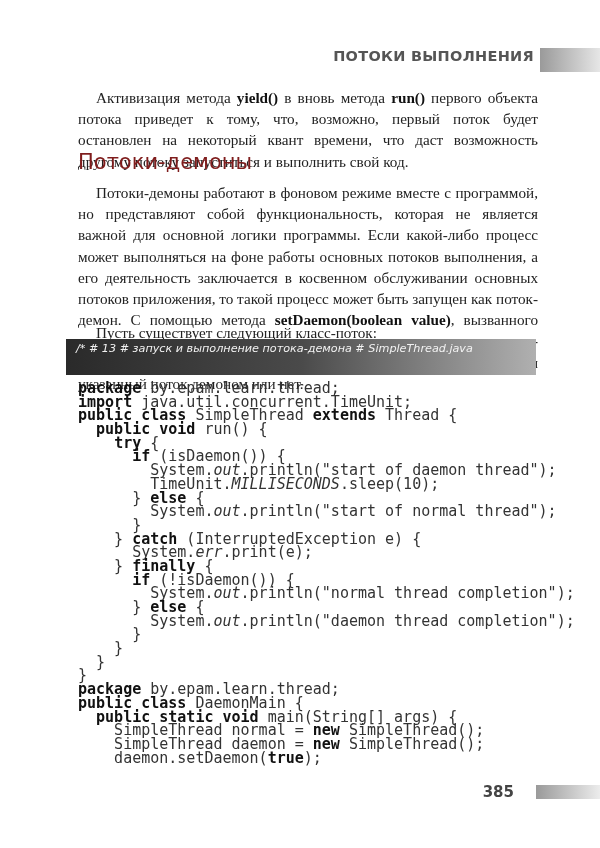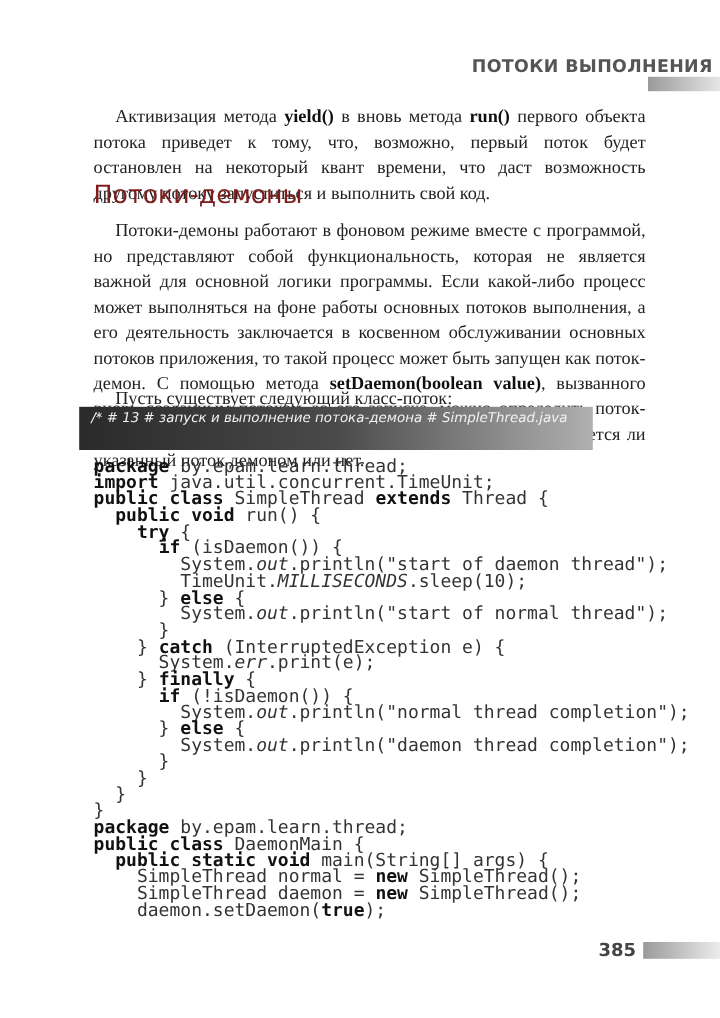--- a/index.html
+++ b/index.html
@@ -2,21 +2,21 @@
 <html><head>
 <meta charset="utf-8">
 <style>
   html, body { margin: 0; padding: 0; }
   body {
     width: 600px; height: 848px; background: #ffffff; position: relative;
     overflow: hidden; color: #1a1a1a;
   }
   .running-head {
     position: absolute; top: 48px; right: 0; height: 28px;
-    display: flex; align-items: flex-end; flex-direction: column;
+    display: flex; align-items: flex-start;
   }
   .running-head .title {
     font-family: "DejaVu Sans", sans-serif; font-weight: bold;
     font-size: 14.5px; color: #555; letter-spacing: 0.3px; margin-right: 6px;
   }
   .running-head .bar {
     width: 60px; height: 24px;
     background: linear-gradient(to right, #9a9a9a, #e6e6e6);
   }
   .body-text {
@@ -27,38 +27,38 @@
   .body-text p { margin: 0; text-indent: 18px; }
   .body-text b { font-weight: bold; color: #111; }
   #para1 { top: 87px; }
   .section-title {
     position: absolute; left: 78px; top: 150px;
     font-family: "DejaVu Sans", sans-serif; font-weight: normal; font-size: 21px; color: #7f1d1d;
   }
   #para2 { top: 182px; }
   #para3 { top: 322px; }
   .code-caption {
-    position: absolute; left: 66px; top: 339px; width: 428px; height: 36px;
+    position: absolute; left: 66px; top: 339px; width: 470px; height: 36px;
     background: linear-gradient(to right, #2a2a2a 0%, #4a4a4a 50%, #b0b0b0 100%);
     font-family: "DejaVu Sans", sans-serif; font-style: italic; font-size: 11.2px;
     color: #f2f2f2; line-height: 16px; padding: 2px 0 0 10px; box-sizing: border-box;
   }
   .code {
     position: absolute; left: 78px; top: 382px;
     font-family: "DejaVu Sans Mono", monospace; font-size: 15px; line-height: 13.68px;
     color: #333; white-space: pre; margin: 0;
   }
   .code .kw { font-weight: bold; color: #111; }
   .code .it { font-style: italic; }
   .folio {
     position: absolute; top: 783px; right: 0; display: flex; align-items: center;
   }
   .folio .num {
     font-family: "DejaVu Sans", sans-serif; font-weight: bold; font-size: 15px; color: #444;
-    margin-right: 6px;
+    margin-right: 22px;
   }
   .folio .bar {
     width: 64px; height: 14px; background: linear-gradient(to right, #9a9a9a, #ececec);
   }
 </style>
 </head>
 <body>
 
 <div class="running-head">
   <span class="title">ПОТОКИ ВЫПОЛНЕНИЯ</span>

